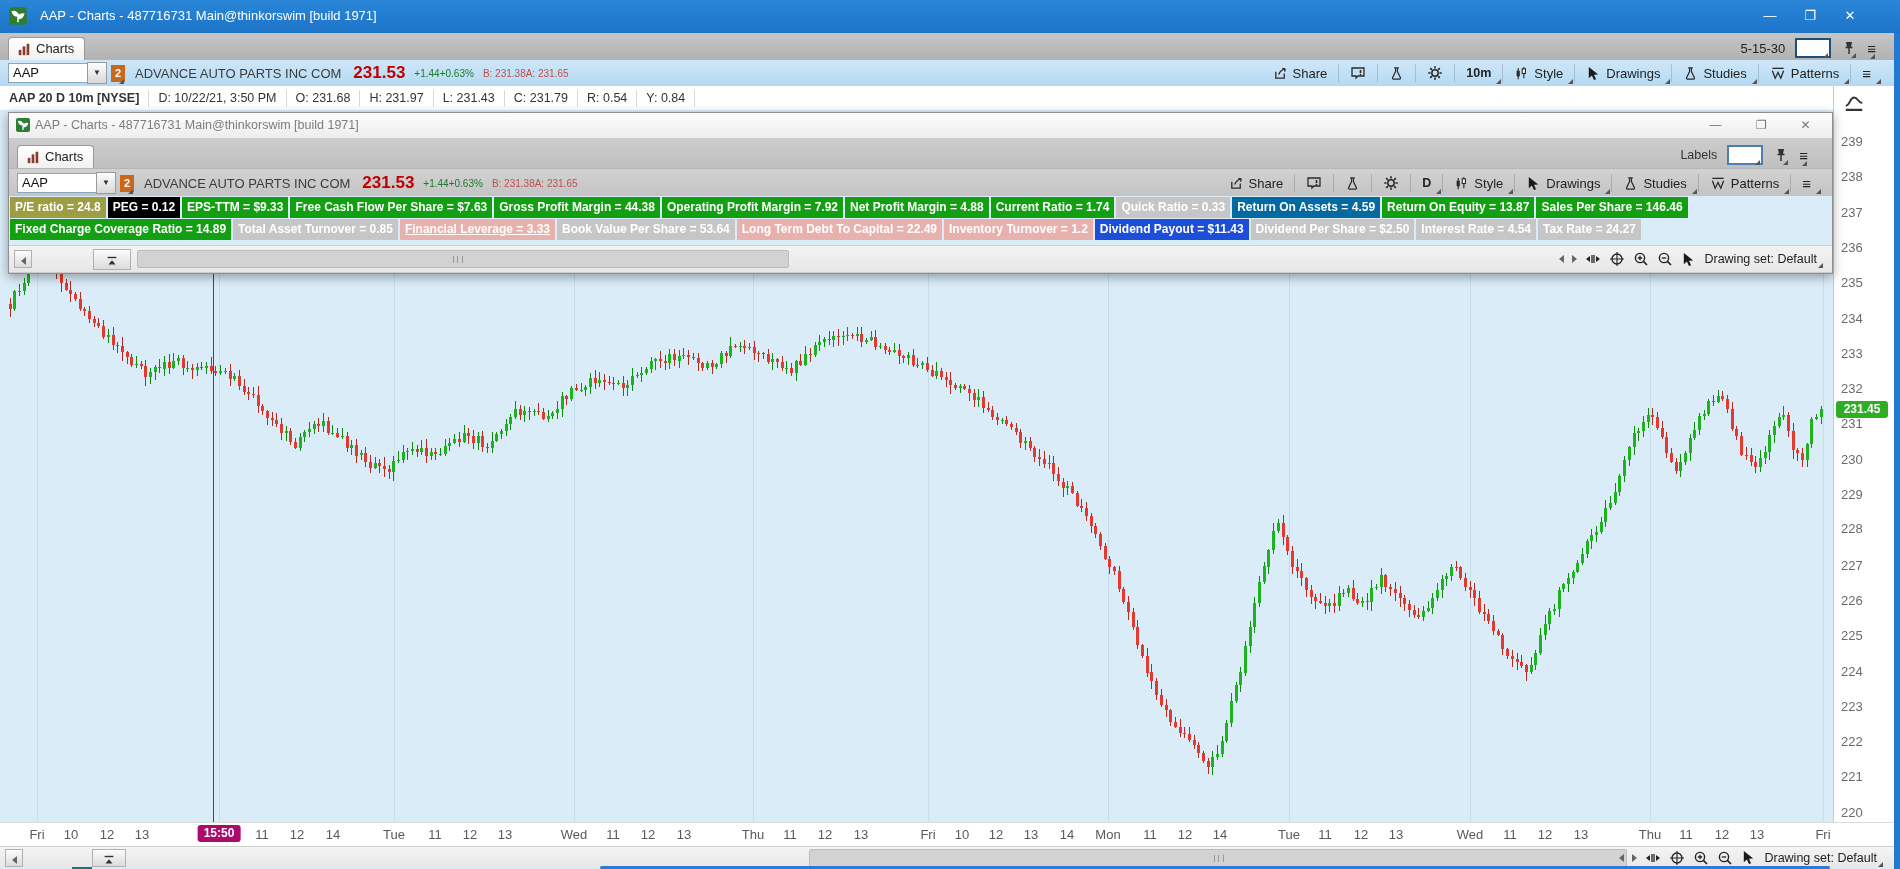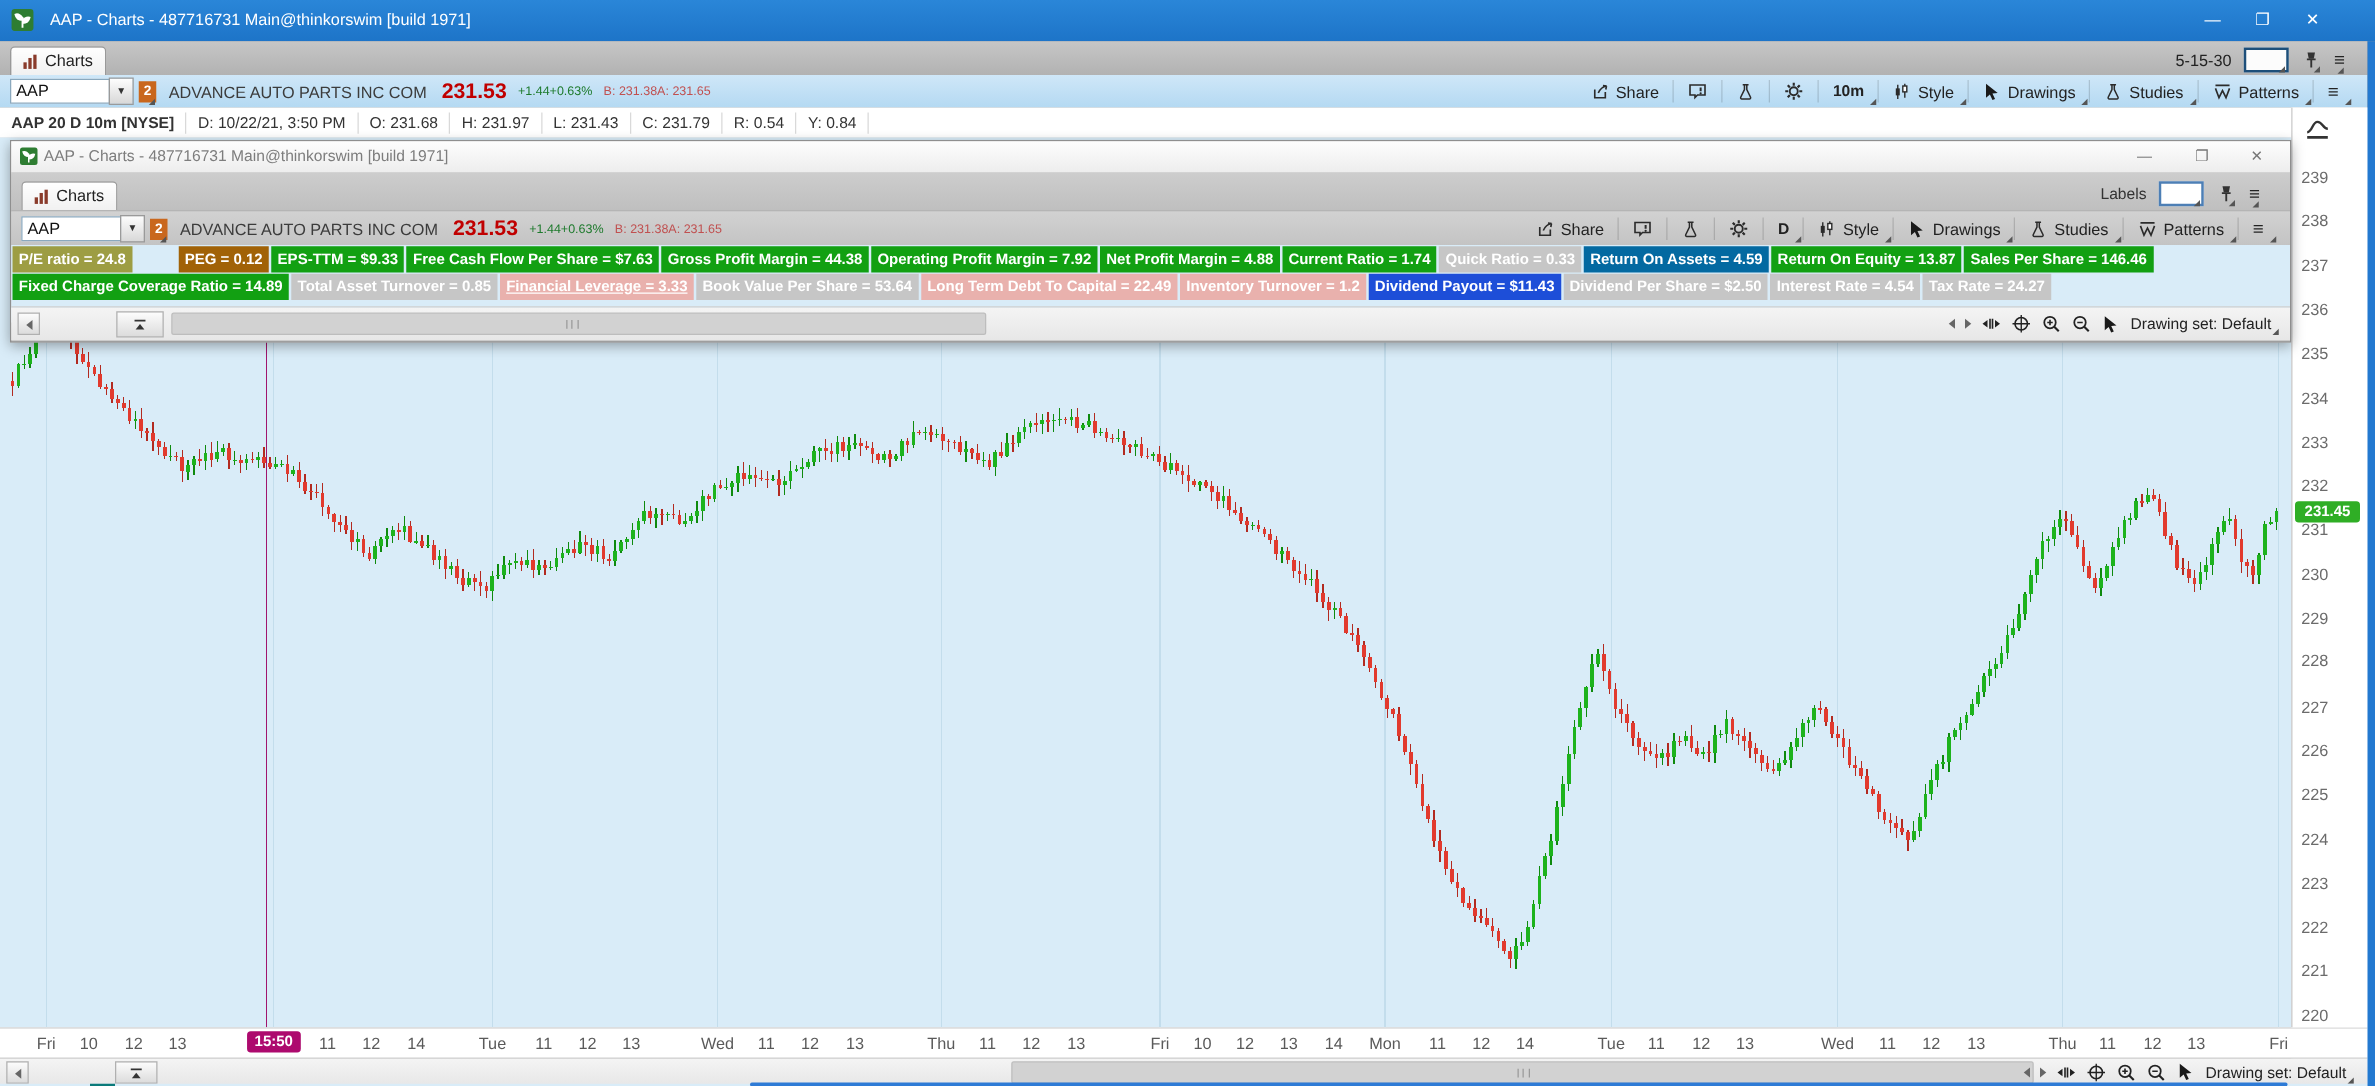--- a/index.html
+++ b/index.html
@@ -1256,21 +1256,21 @@
           <span>Patterns</span>
         </span>
       <span class="titem notch">
           <span class="menu3">≡</span>
         </span>
     </div>
   </div>
   <div id="iribbon" class="abs">
     <div class="rrow" style="top:1px" id="rrow1">
         <span class="rb" style="background: rgb(157, 157, 67);">P/E ratio = 24.8</span>
-        <span class="rb" style="background: #a16207; margin-left: 35px;">PEG = 0.12</span>
+        <span class="rb" style="background: #000000;">PEG = 0.12</span>
         <span class="rb" style="background: rgb(18, 160, 18);">EPS-TTM = $9.33</span>
         <span class="rb" style="background: rgb(18, 160, 18);">Free Cash Flow Per Share = $7.63</span>
         <span class="rb" style="background: rgb(18, 160, 18);">Gross Profit Margin = 44.38</span>
         <span class="rb" style="background: rgb(18, 160, 18);">Operating Profit Margin = 7.92</span>
         <span class="rb" style="background: rgb(18, 160, 18);">Net Profit Margin = 4.88</span>
         <span class="rb" style="background: rgb(18, 160, 18);">Current Ratio = 1.74</span>
         <span class="rb" style="background: rgb(198, 198, 198);">Quick Ratio = 0.33</span>
         <span class="rb" style="background: #0369a1;">Return On Assets = 4.59</span>
         <span class="rb" style="background: rgb(18, 160, 18);">Return On Equity = 13.87</span>
         <span class="rb" style="background: rgb(18, 160, 18);">Sales Per Share = 146.46</span>

